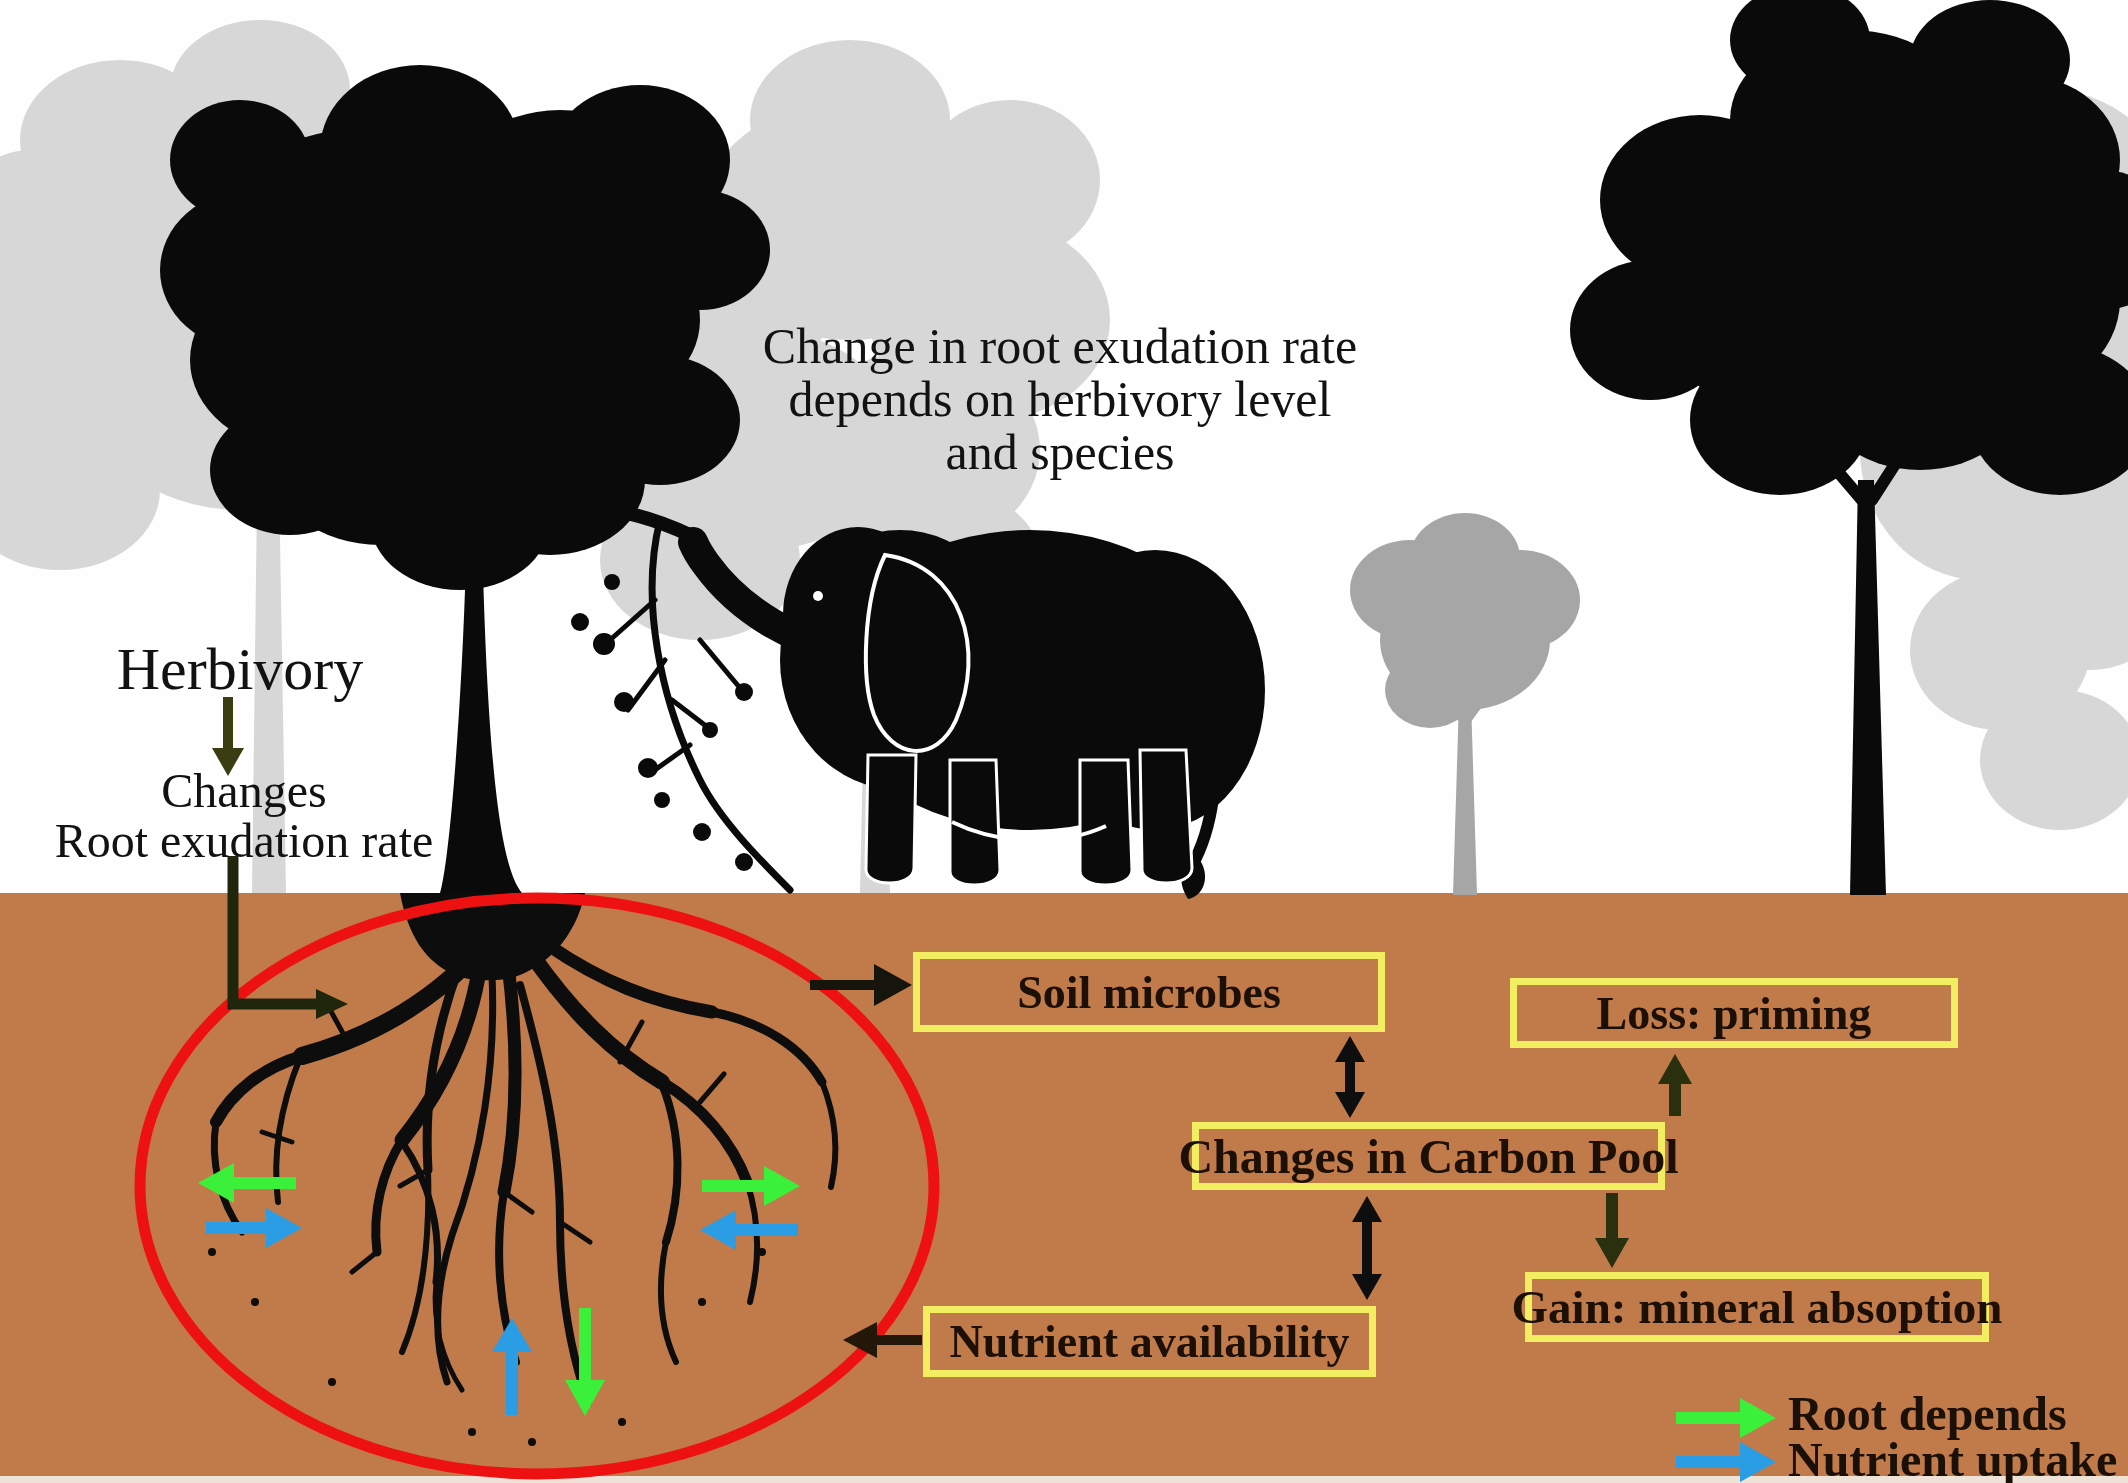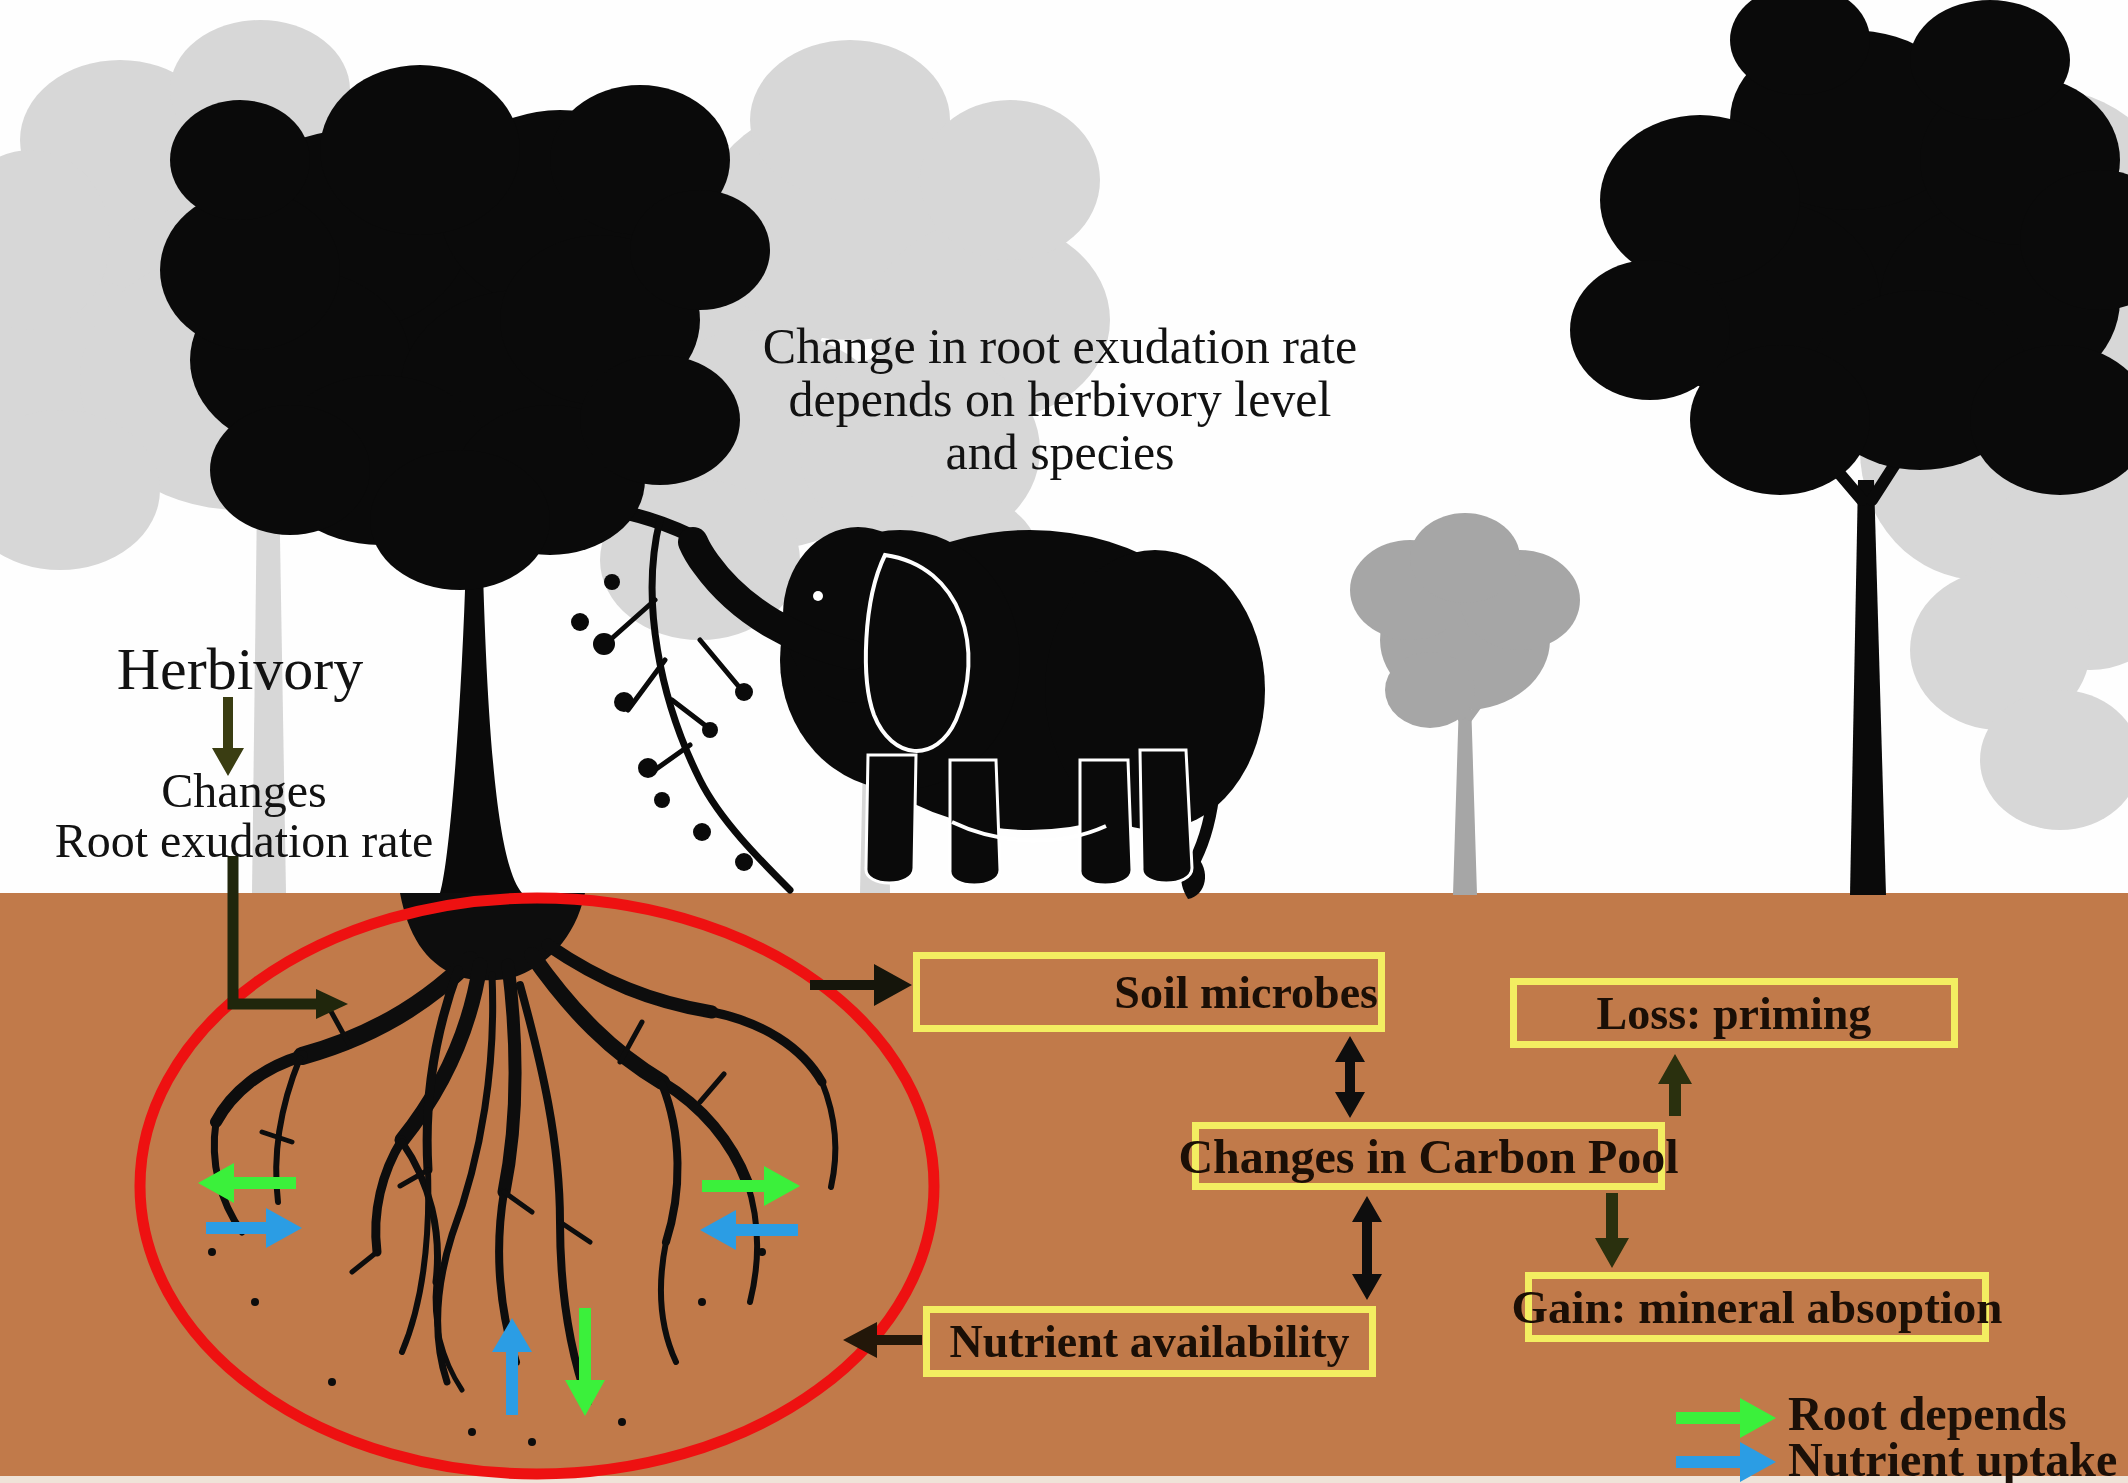--- a/index.html
+++ b/index.html
@@ -238,21 +238,21 @@
 
   <div class="label title">Change in root exudation rate
 depends on herbivory level
 and species</div>
 
   <div class="label herbivory">Herbivory</div>
 
   <div class="label changes">Changes
 Root exudation rate</div>
 
-  <div class="box box-soil" style="border-color: rgb(243, 238, 97); justify-content: flex-end;">
+  <div class="box box-soil" style="border-color: rgb(243, 238, 97);">
     <span>Soil microbes</span>
   </div>
 
   <div class="box box-loss" style="border-color: rgb(243, 238, 97);">
     <span>Loss: priming</span>
   </div>
 
   <div class="box box-carbon" style="border-color: rgb(243, 238, 97);">
     <span>Changes in Carbon Pool</span>
   </div>

